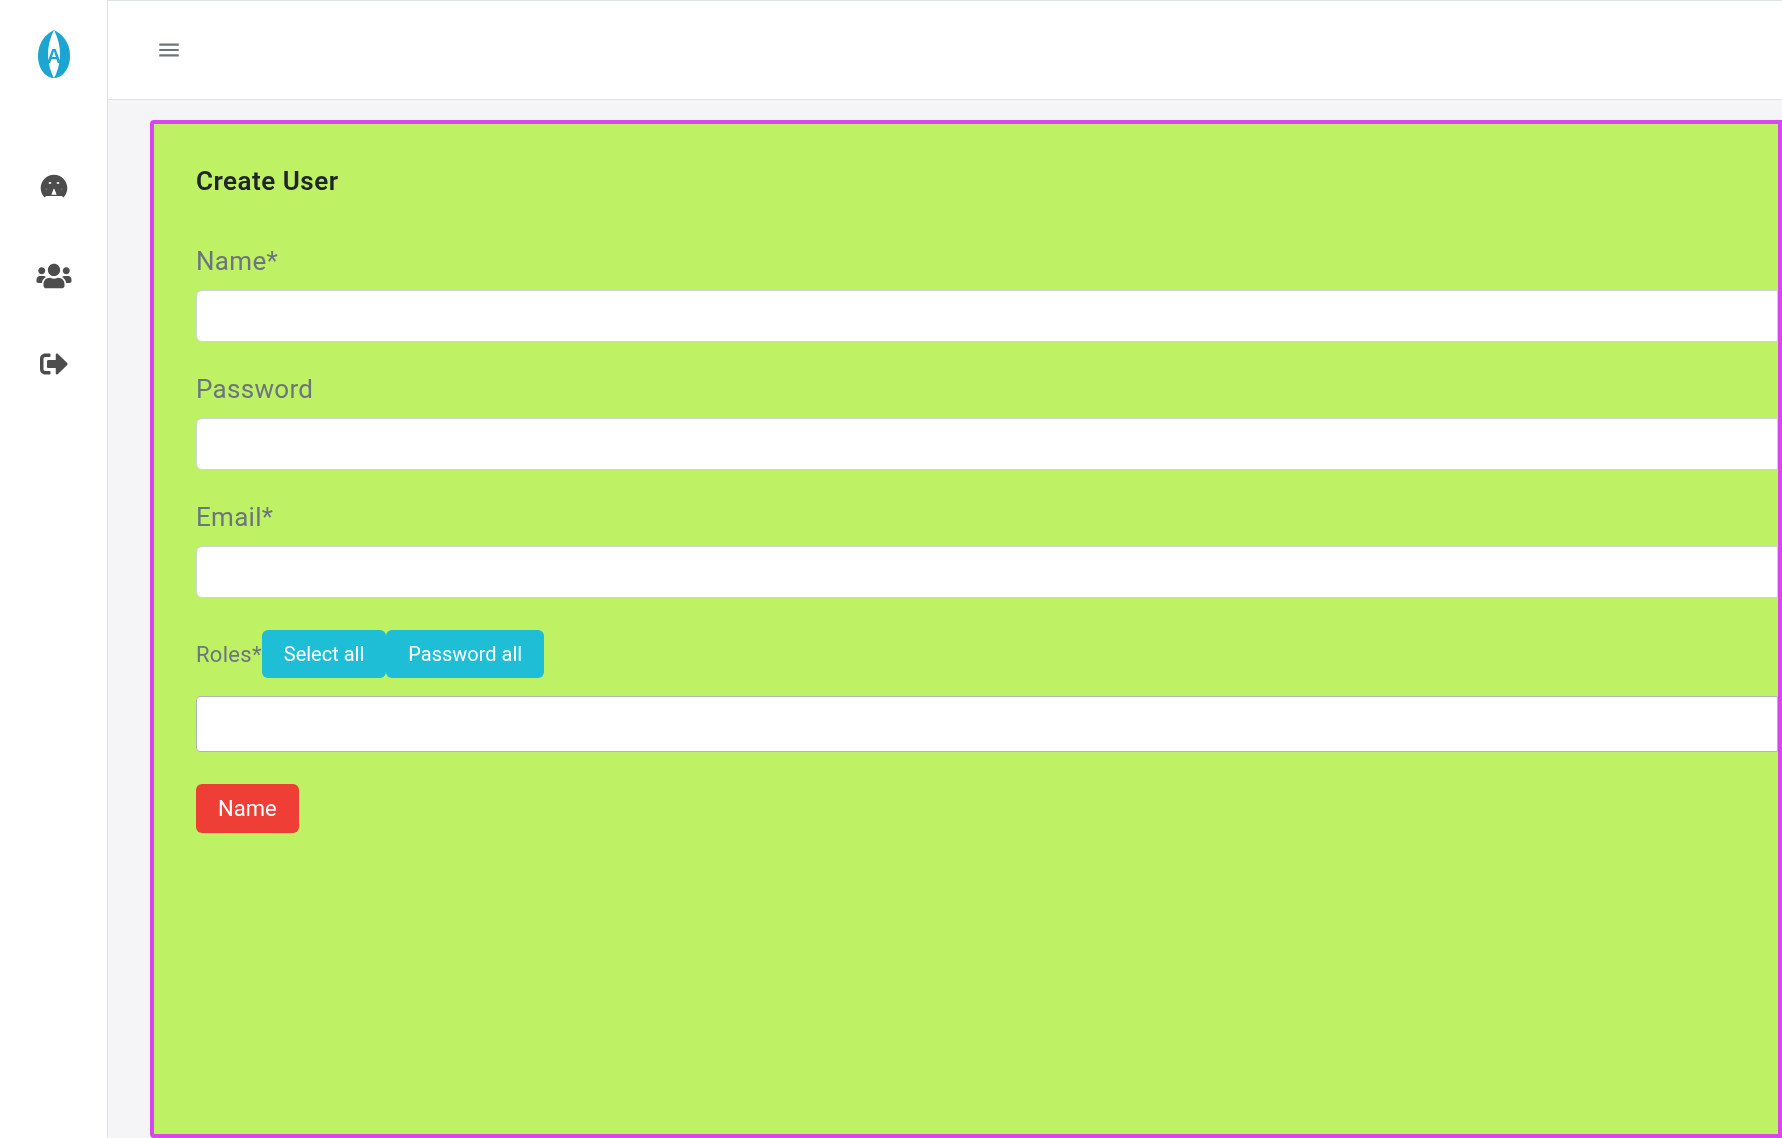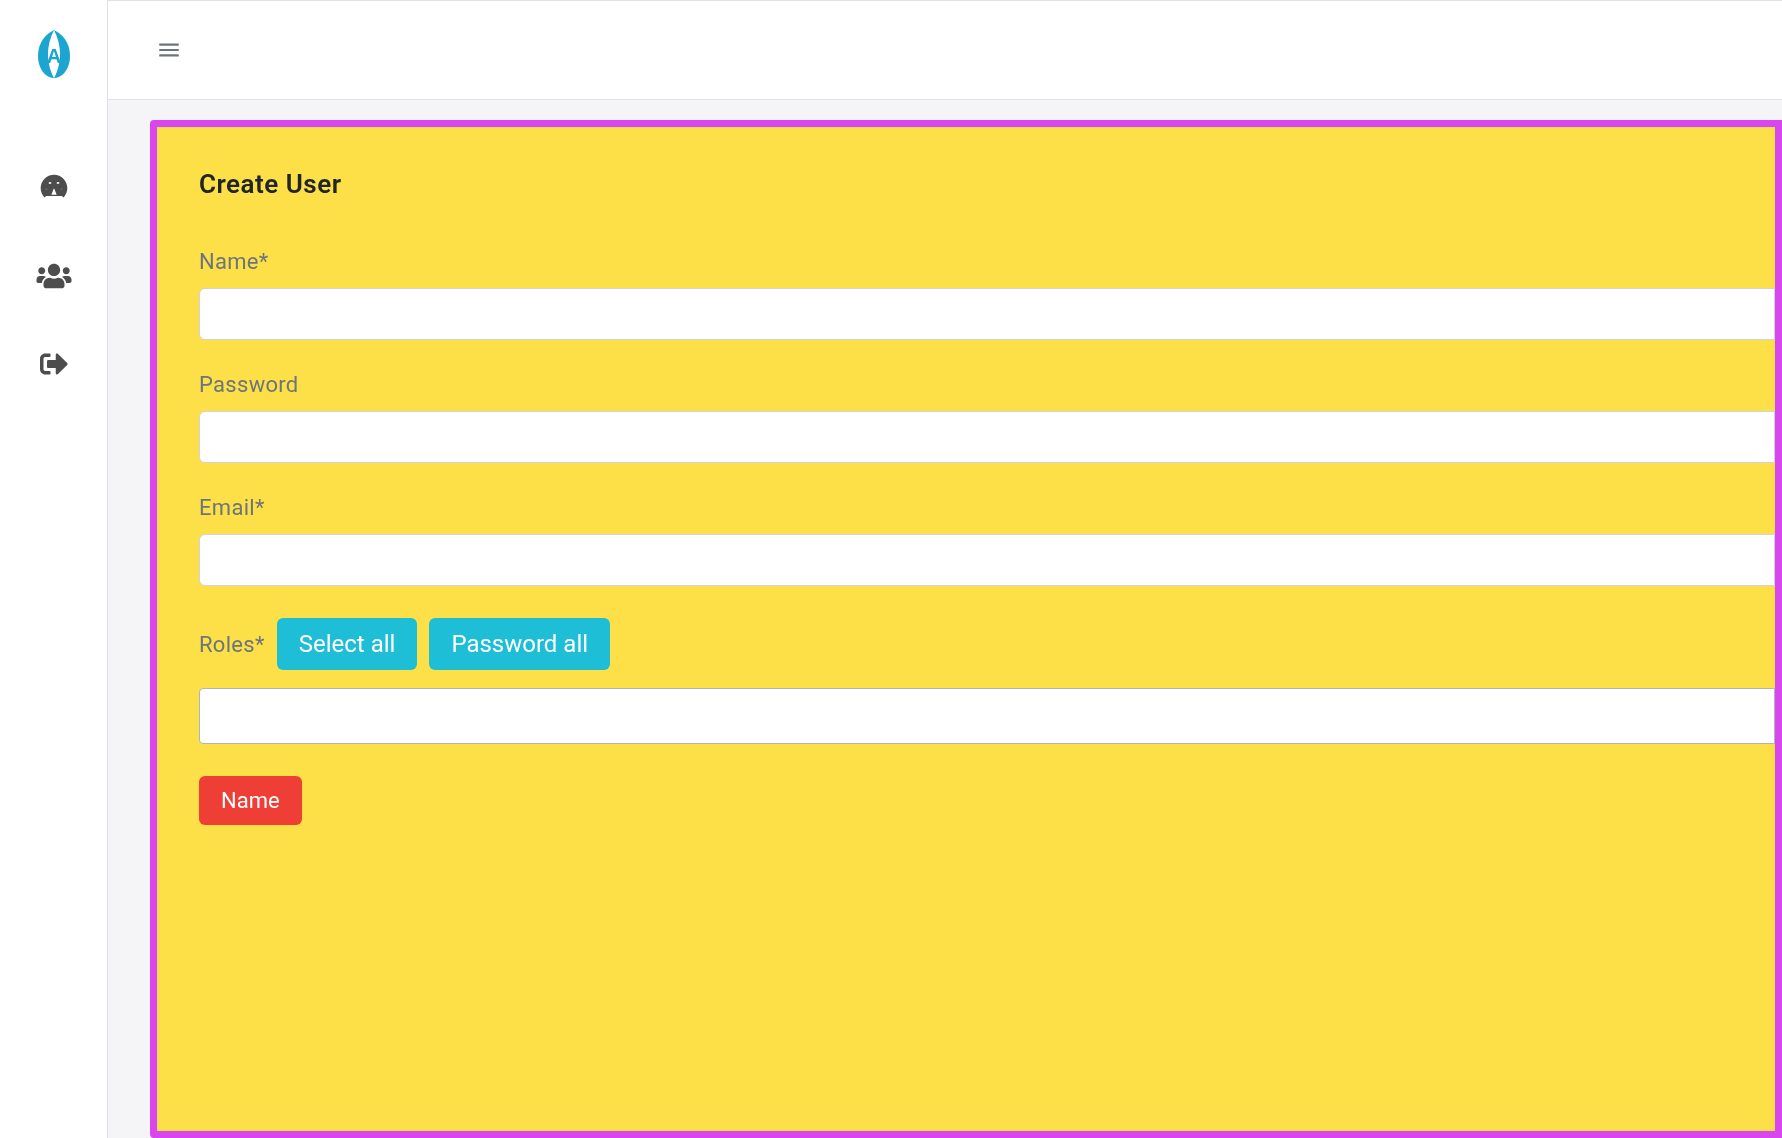--- a/index.html
+++ b/index.html
@@ -75,75 +75,74 @@
     }
     
     .content-area {
       flex: 1;
       background: #f5f5f7;
       padding: 20px 0 0 42px;
       overflow: hidden;
     }
     
     .card {
-      background: #fde047;
-      border: 7px solid #d946ef;
+      background: #bef264;
+      border: 4px solid #d946ef;
       border-radius: 4px 0 0 4px;
       padding: 42px 0 38px 42px;
       height: 100%;
     }
     
     .card-title {
       font-size: 26px;
       font-weight: 600;
       letter-spacing: 0.5px;
       color: #212529;
       margin-bottom: 50px;
     }
     
     .form-group {
       margin-bottom: 32px;
     }
     
     .form-label {
       display: block;
-      font-size: 22px;
+      font-size: 26px;
       color: #6c757d;
       letter-spacing: 0.3px;
       margin-bottom: 14px;
     }
     
     .form-input {
       width: 100%;
       height: 52px;
       border: 1px solid #ced4da;
       border-radius: 6px 0 0 6px;
       font-size: 18px;
       padding: 10px 14px;
       background: #fff;
       outline: none;
     }
     
     .roles-row {
       display: flex;
       align-items: center;
-      gap: 12px;
       margin-bottom: 18px;
     }
     
     .roles-label {
       font-size: 22px;
       color: #6c757d;
       letter-spacing: 0.3px;
     }
     
     .btn {
       border: none;
       border-radius: 6px;
-      font-size: 24px;
+      font-size: 20px;
       padding: 12px 22px;
       cursor: pointer;
       color: #fff;
       font-family: inherit;
     }
     
     .btn-info {
       background: #1ebed6;
     }
     

